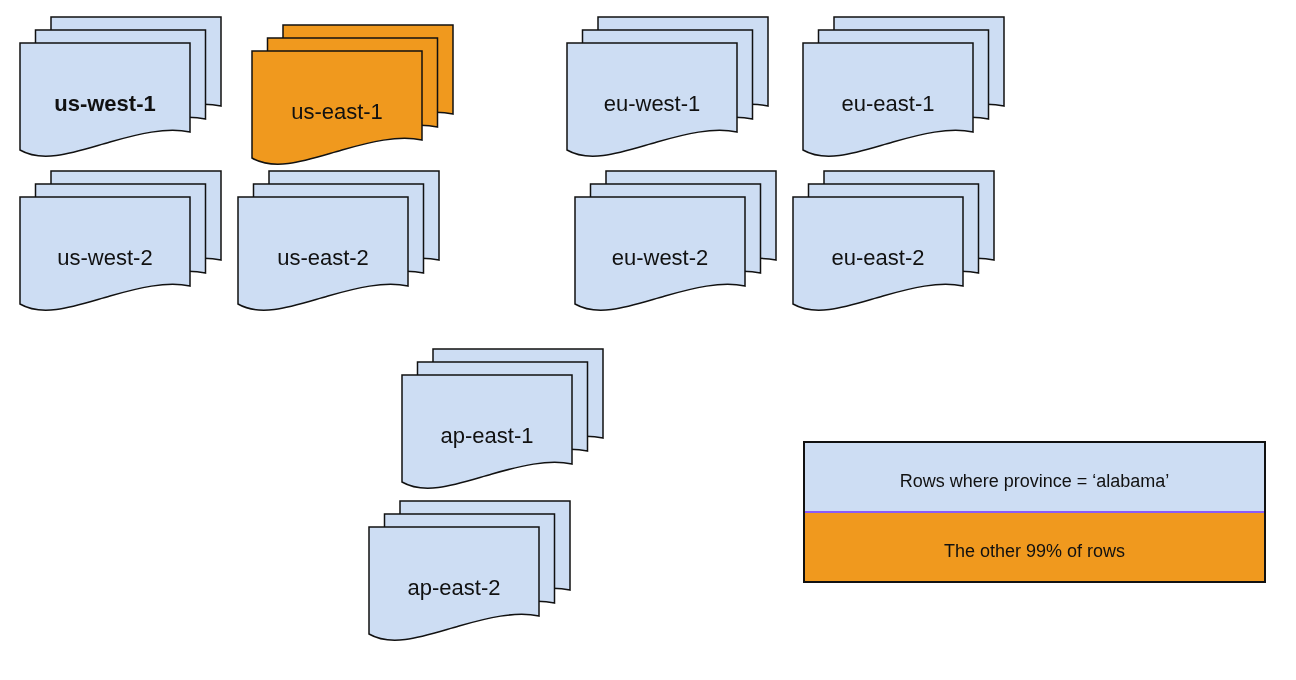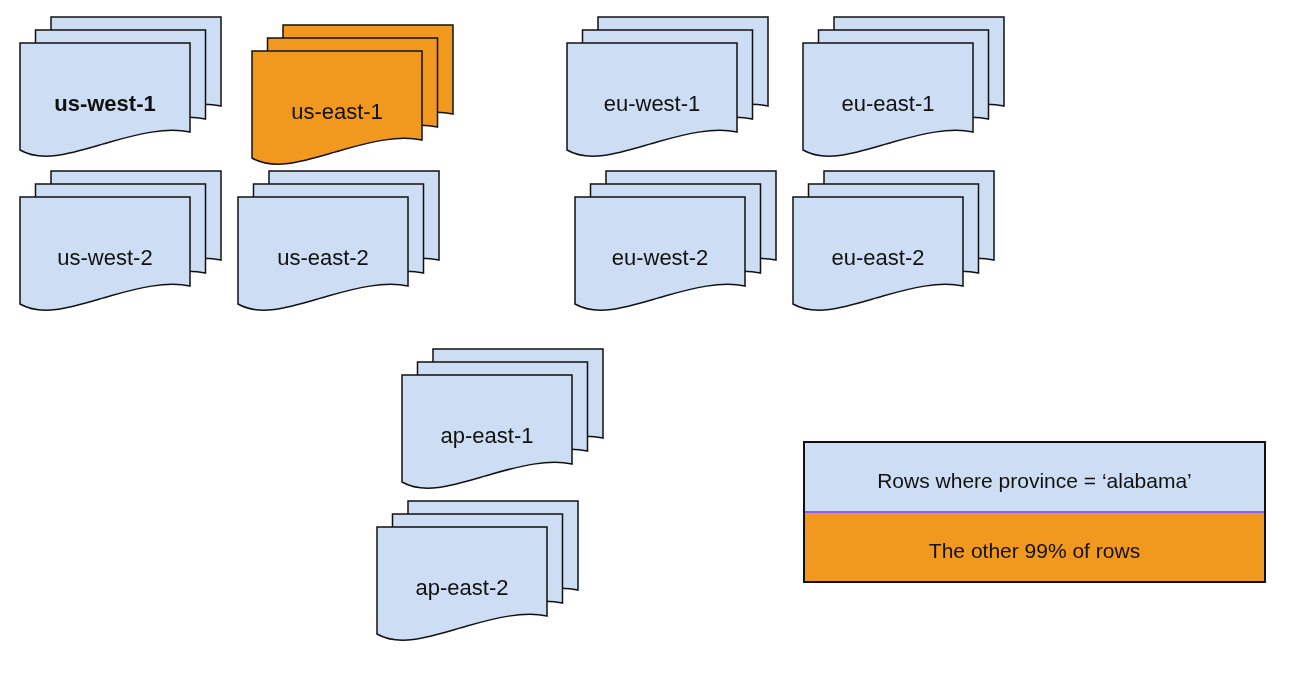--- a/index.html
+++ b/index.html
@@ -46,21 +46,21 @@
     flex-direction: column;
   }
   .legend-row {
     flex: 1 1 0;
     display: flex;
     align-items: center;
     justify-content: center;
   }
   .legend-row + .legend-row { border-top: 2px solid #8b5cf6; }
   .legend-label {
-    font-size: 21px;
+    font-size: 18px;
     color: #111111;
     margin-top: 8px;
   }
 </style>
 </head>
 <body>
 
 <svg width="0" height="0" style="position:absolute" aria-hidden="true">
   <defs>
     <path id="doc-page" d="M0,0 H170 V89 C146,84 118,91 90,99 C58,108 24,121 0,107 Z"></path>
@@ -143,21 +143,21 @@
 
   <div class="stack" style="left: 401px; top: 348px; --page-fill: #cdddf3;">
     <svg width="204" height="148" viewBox="0 0 204 148">
       <use class="page" href="#doc-page" transform="translate(32,1)"></use>
       <use class="page" href="#doc-page" transform="translate(16.5,14)"></use>
       <use class="page" href="#doc-page" transform="translate(1,27)"></use>
       <text class="stack-label" x="86" y="95">ap-east-1</text>
     </svg>
   </div>
 
-  <div class="stack" style="left: 376px; top: 500px; --page-fill: #cdddf3;">
+  <div class="stack" style="left: 368px; top: 500px; --page-fill: #cdddf3;">
     <svg width="204" height="148" viewBox="0 0 204 148">
       <use class="page" href="#doc-page" transform="translate(32,1)"></use>
       <use class="page" href="#doc-page" transform="translate(16.5,14)"></use>
       <use class="page" href="#doc-page" transform="translate(1,27)"></use>
       <text class="stack-label" x="86" y="95">ap-east-2</text>
     </svg>
   </div>
 
   <div class="legend">
     <div class="legend-row" style="background-color: rgb(205, 221, 243);">

